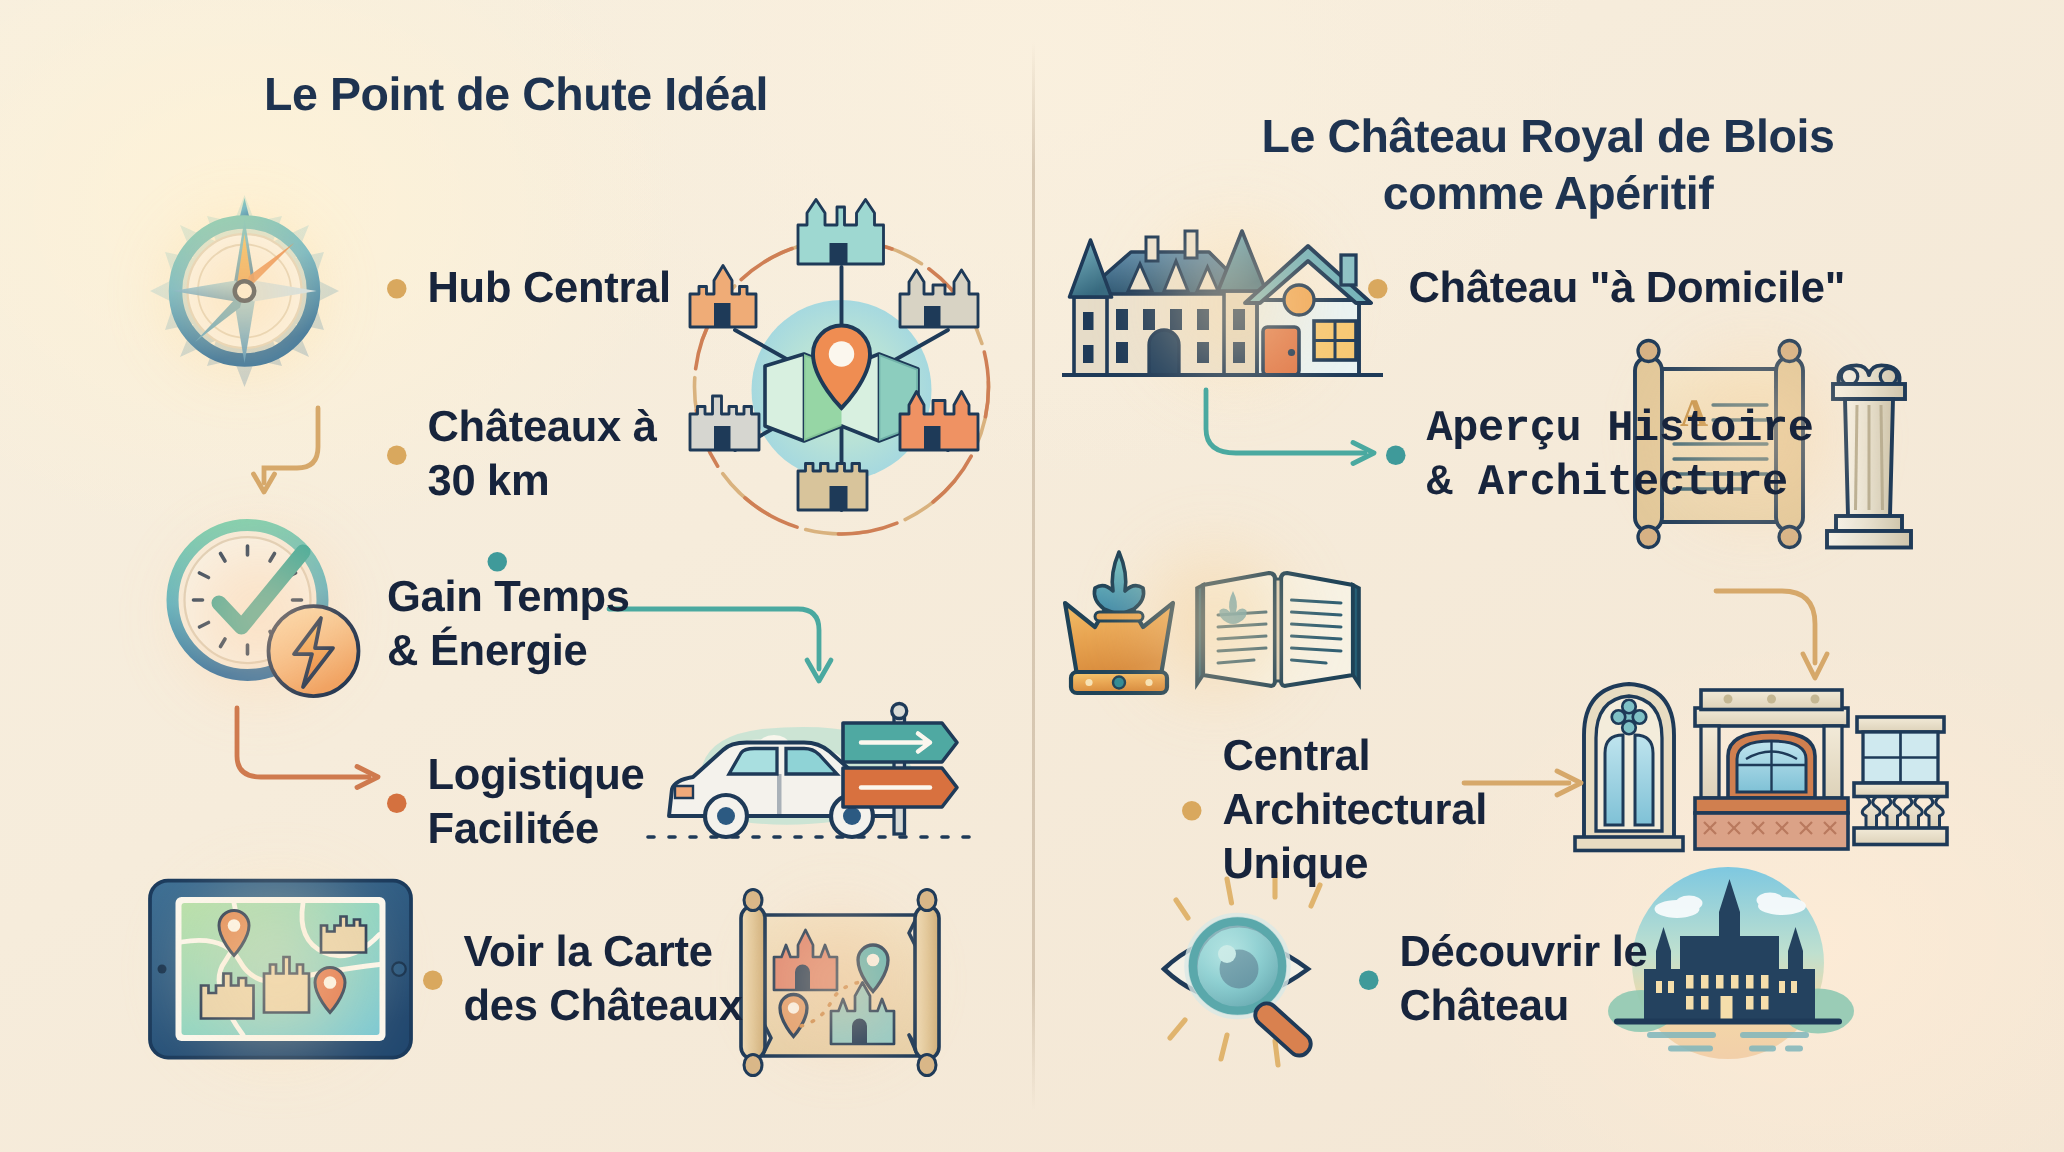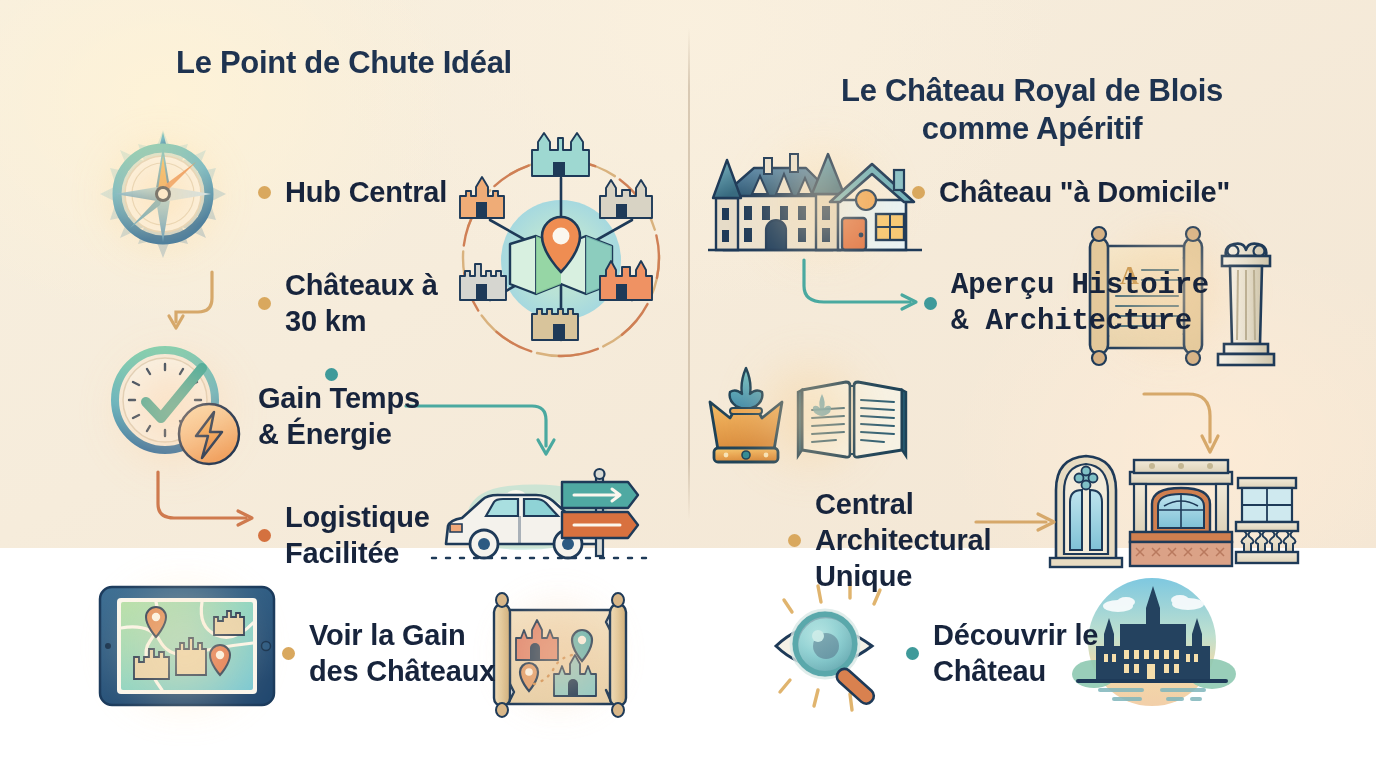--- a/index.html
+++ b/index.html
@@ -3,21 +3,21 @@
 <meta charset="utf-8">
 <style>
   * { box-sizing: border-box; margin: 0; padding: 0; }
   html, body {
     width: 1376px; height: 768px;
     font-family: "Liberation Sans", sans-serif;
     overflow: hidden;
   }
   #stage {
     position: relative;
-    width: 1376px; height: 548px;
+    width: 1376px; height: 768px;
     background:
       radial-gradient(ellipse 420px 320px at 12% 18%, rgba(255,243,214,0.85), rgba(255,243,214,0) 70%),
       radial-gradient(ellipse 380px 300px at 88% 82%, rgba(255,236,214,0.75), rgba(255,236,214,0) 70%),
       radial-gradient(ellipse 500px 380px at 50% 5%, rgba(250,240,222,0.9), rgba(250,240,222,0) 75%),
       linear-gradient(150deg, #f7efdf 0%, #f6ecdb 40%, #f3e6d4 100%);
   }
   .divider {
     position: absolute; top: 28px; bottom: 28px; left: 688px;
     width: 2px;
     background: linear-gradient(180deg, rgba(200,180,155,0) 0%, rgba(190,170,145,0.55) 12%,
@@ -356,21 +356,21 @@
       <span class="item-label">Gain Temps
 &amp; Énergie</span>
     </div>
     <div class="item" style="left:258px; top:500px;">
       <span class="bullet" style="background:#d4713f"></span>
       <span class="item-label">Logistique
 Facilitée</span>
     </div>
     <div class="item" style="left:282px; top:618px;">
       <span class="bullet" style="background:#d9a85e"></span>
-      <span class="item-label">Voir la Gain
+      <span class="item-label">Voir la Carte
 des Châteaux</span>
     </div>
   </div>
 
   <div class="panel right">
 
     <div class="title right-title">
       <div>Le Château Royal de Blois</div>
       <div>comme Apéritif</div>
     </div>

